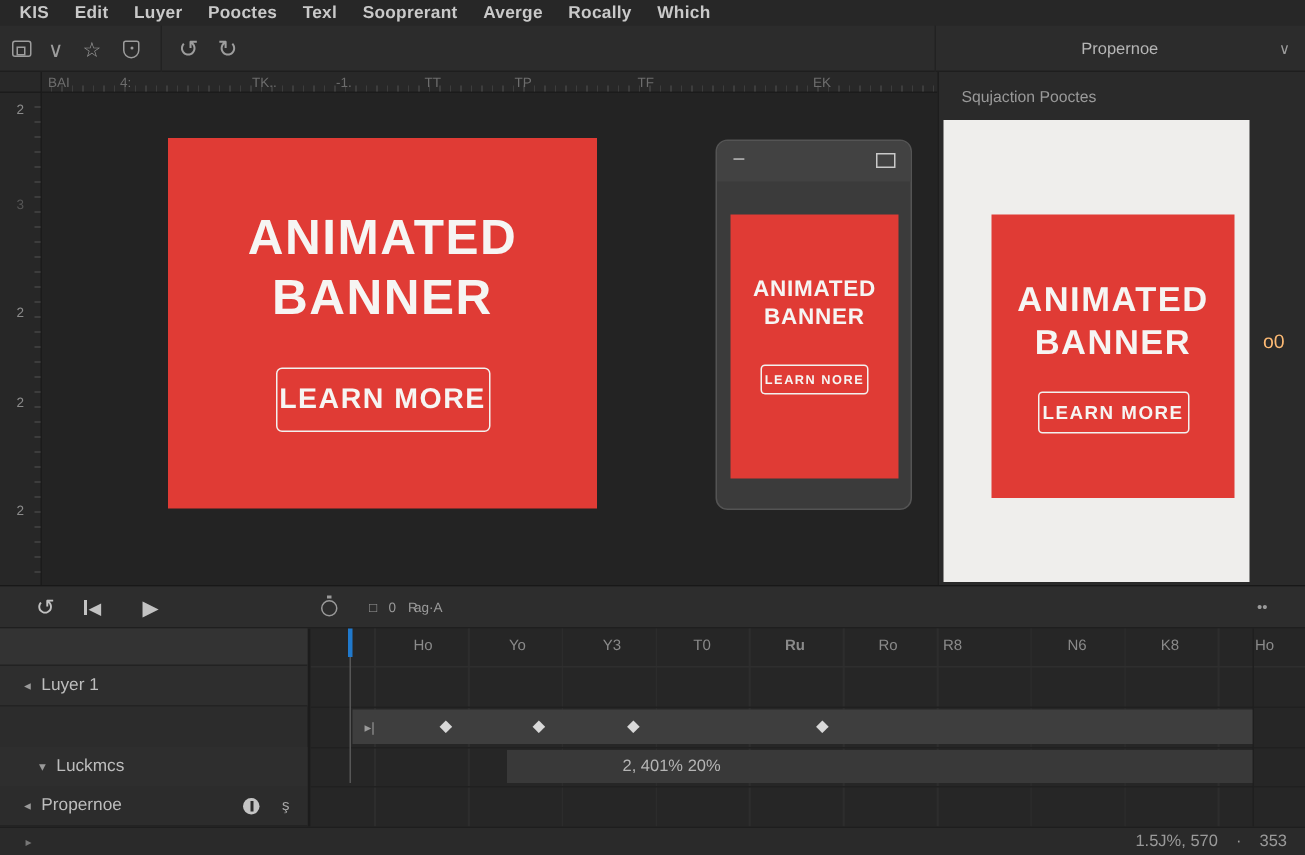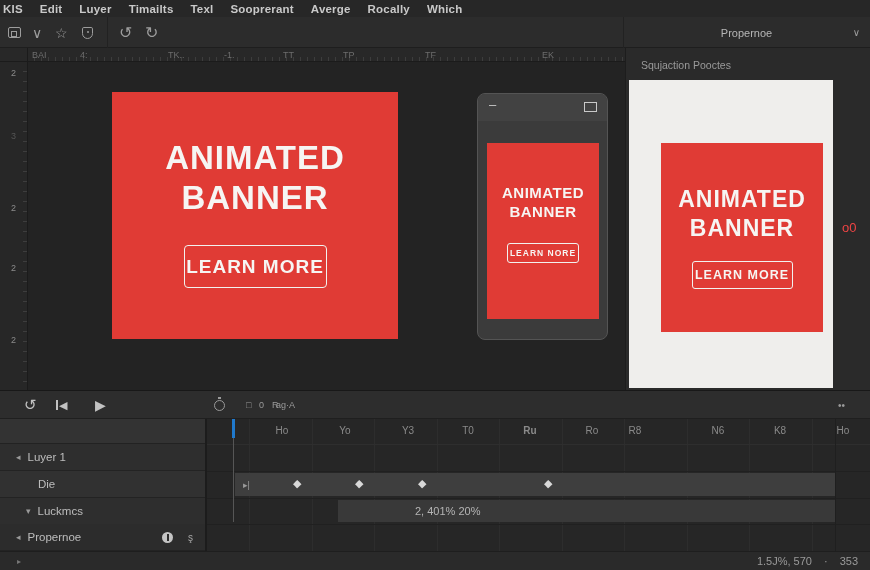--- a/index.html
+++ b/index.html
@@ -3,21 +3,21 @@
 <meta charset="utf-8">
 <style>
   html,body{margin:0;padding:0;background:#1b1b1b;}
   *{box-sizing:border-box;}
   #app{position:relative;width:870px;height:570px;background:#232323;
        font-family:"Liberation Sans",sans-serif;overflow:hidden;color:#ccc;}
   .abs{position:absolute;}
 
   
   #menubar{left:0;top:0;width:870px;height:17px;background:#272727;
-           display:flex;align-items:center;gap:17px;padding-left:3px;}
+           display:flex;align-items:center;gap:17px;padding-left:13px;}
   #menubar span{font-size:11.5px;font-weight:700;color:#c9c9c9;letter-spacing:.2px;white-space:nowrap;}
 
   
   #toolbar{left:0;top:17px;width:870px;height:31px;background:#2c2c2c;
            border-bottom:1px solid #1e1e1e;}
   .tb-icon{position:absolute;top:0;height:31px;display:flex;align-items:center;
            justify-content:center;color:#9d9d9d;font-size:14px;}
   .frame-ic{width:13px;height:11px;border:1px solid #9d9d9d;border-radius:2px;position:relative;}
   .frame-ic::after{content:"";position:absolute;left:2px;top:3px;width:4px;height:4px;border:1px solid #9d9d9d;}
   .shield-ic{width:11px;height:12px;border:1.5px solid #9d9d9d;border-radius:2px 2px 6px 6px;position:relative;}
@@ -65,21 +65,21 @@
   #phone-screen .btn{margin-top:22px;width:72px;height:20px;font-size:8.5px;border-width:1px;border-radius:3px;}
 
   
   #right-panel{left:625px;top:48px;width:245px;height:342px;background:#2a2a2a;border-left:1px solid #1d1d1d;}
   #right-panel .hdr{position:absolute;left:15px;top:11px;font-size:10.5px;color:#9a9a9a;}
   #preview{position:absolute;left:3px;top:32px;width:204px;height:308px;background:#efeeec;}
   #preview-banner{position:absolute;left:32px;top:63px;width:162px;height:189px;display:flex;flex-direction:column;align-items:center;}
   #preview-banner .l1{margin-top:42px;font-size:23px;line-height:29px;}
   #preview-banner .l2{font-size:23px;line-height:29px;}
   #preview-banner .btn{margin-top:18px;width:101px;height:28px;font-size:12.5px;border-width:1px;border-radius:3px;}
-  #side-label{position:absolute;left:216px;top:172px;font-size:13px;color:#ef4444;}
+  #side-label{position:absolute;left:216px;top:172px;font-size:13px;color:#fdba74;}
 
   
   #timeline{left:0;top:390px;width:870px;height:180px;background:#262626;border-top:1px solid #181818;}
 
   #tl-controls{position:absolute;left:0;top:0;width:870px;height:28px;background:#2d2d2d;border-bottom:1px solid #1f1f1f;}
   .ctl{position:absolute;top:0;height:28px;display:flex;align-items:center;color:#c2c2c2;}
   #skip-start .bar{width:2px;height:10px;background:#c2c2c2;margin-right:1px;}
   #stopwatch{width:11px;height:11px;border:1.5px solid #9a9a9a;border-radius:50%;position:relative;}
   #stopwatch::before{content:"";position:absolute;left:3px;top:-4px;width:3px;height:2px;background:#9a9a9a;}
   .mini{font-size:9px;color:#9a9a9a;}
@@ -117,21 +117,21 @@
 </style>
 </head>
 <body>
 
 <div id="app">
 
   <div id="menubar" class="abs">
     <span>KIS</span>
     <span>Edit</span>
     <span>Luyer</span>
-    <span>Timailts</span>
+    <span>Pooctes</span>
     <span>Texl</span>
     <span>Sooprerant</span>
     <span>Averge</span>
     <span>Rocally</span>
     <span>Which</span>
   </div>
 
   <div id="toolbar" class="abs">
     <div class="tb-icon" style="left:8px;">
         <span class="frame-ic"></span>
@@ -255,23 +255,20 @@
         <span class="val">2, 401% 20%</span>
       </div>
     </div>
 
     <div id="layer-panel">
       <div class="hdr-row"></div>
       <div class="lrow" style="top:25px;background:#2e2e2e;padding-left:16px;">
         <span class="arr">◂</span>
         <span>Luyer 1</span>
       </div>
-      <div class="lrow" style="top:52px;background:#313131;padding-left:38px;">
-        <span>Die</span>
-      </div>
       <div class="lrow" style="top:79px;background:#2e2e2e;padding-left:26px;">
         <span class="arr">▾</span>
         <span>Luckmcs</span>
       </div>
       <div class="lrow" style="top:105px;background:#2c2c2c;padding-left:16px;">
         <span class="arr">◂</span>
         <span>Propernoe</span>
         <span class="row-ic-circle"></span>
         <span class="row-ic-s">ş</span>
       </div>

